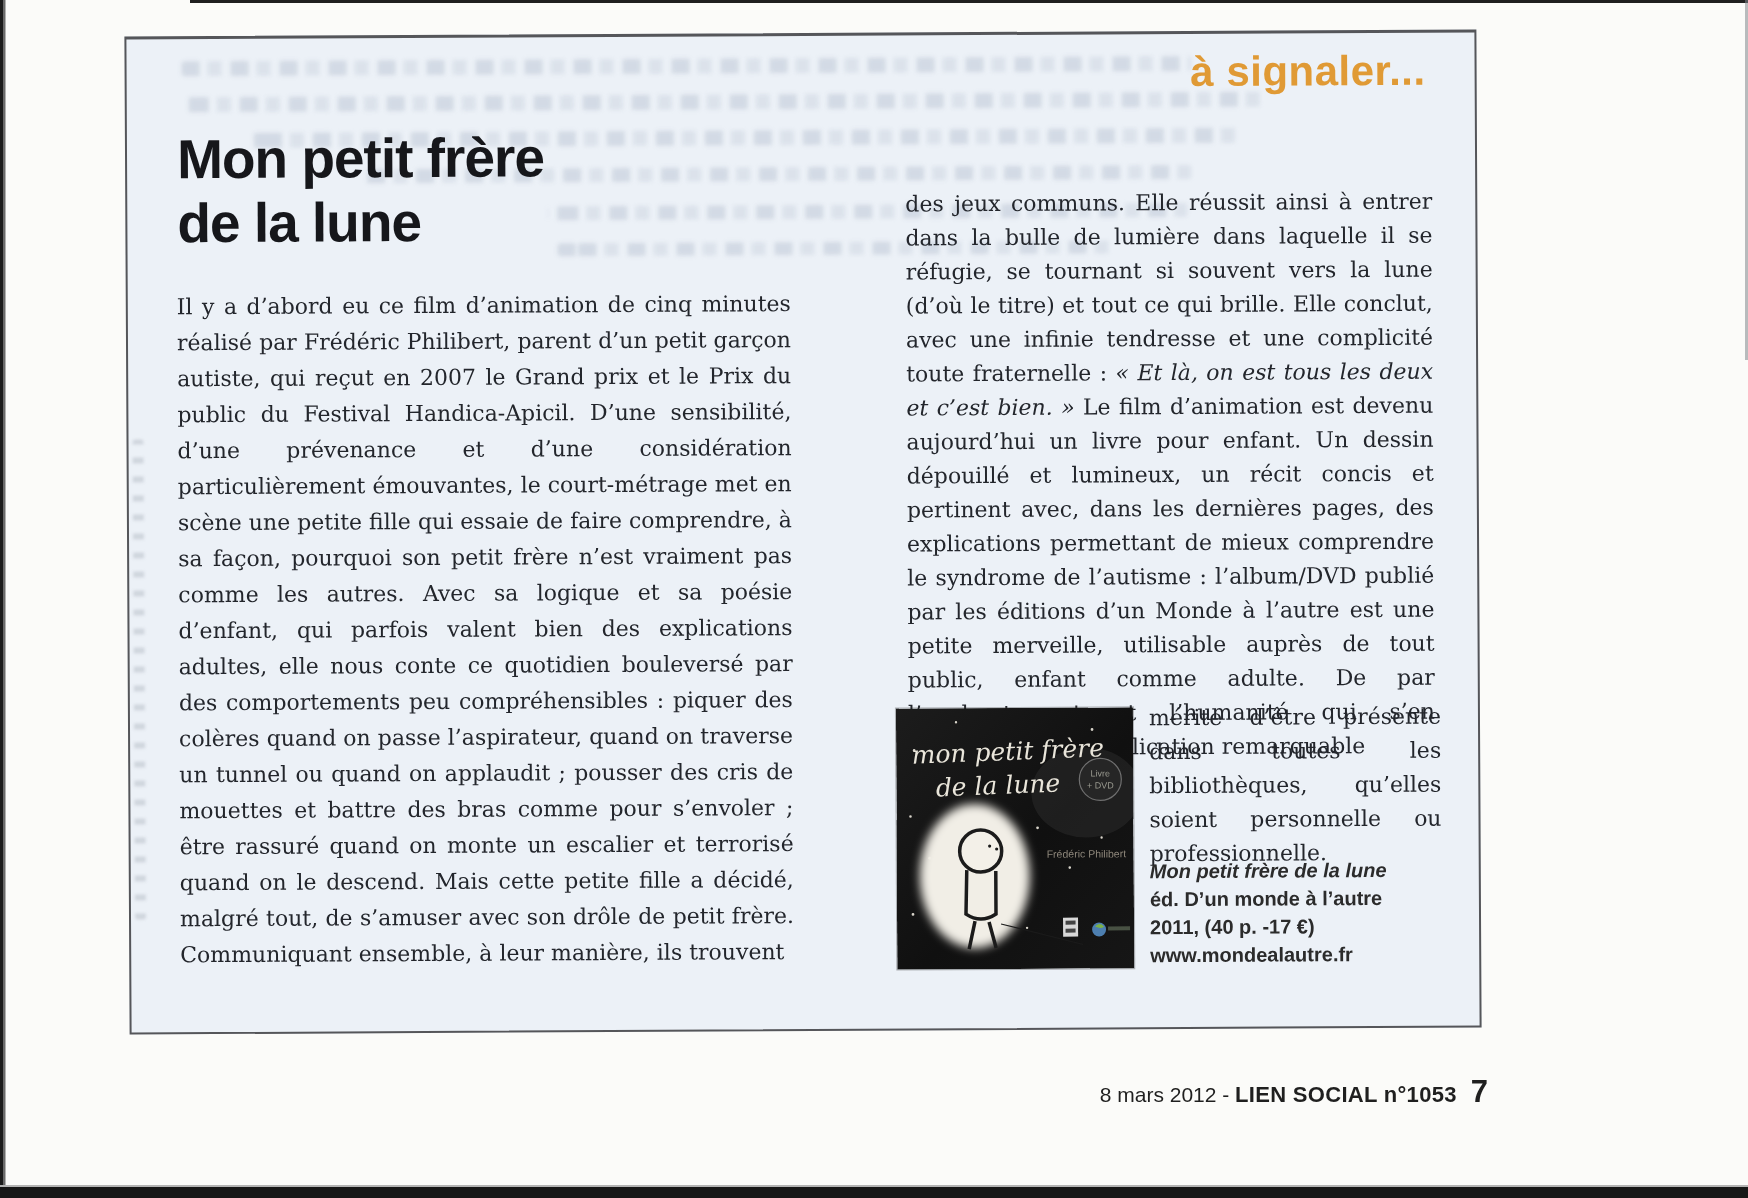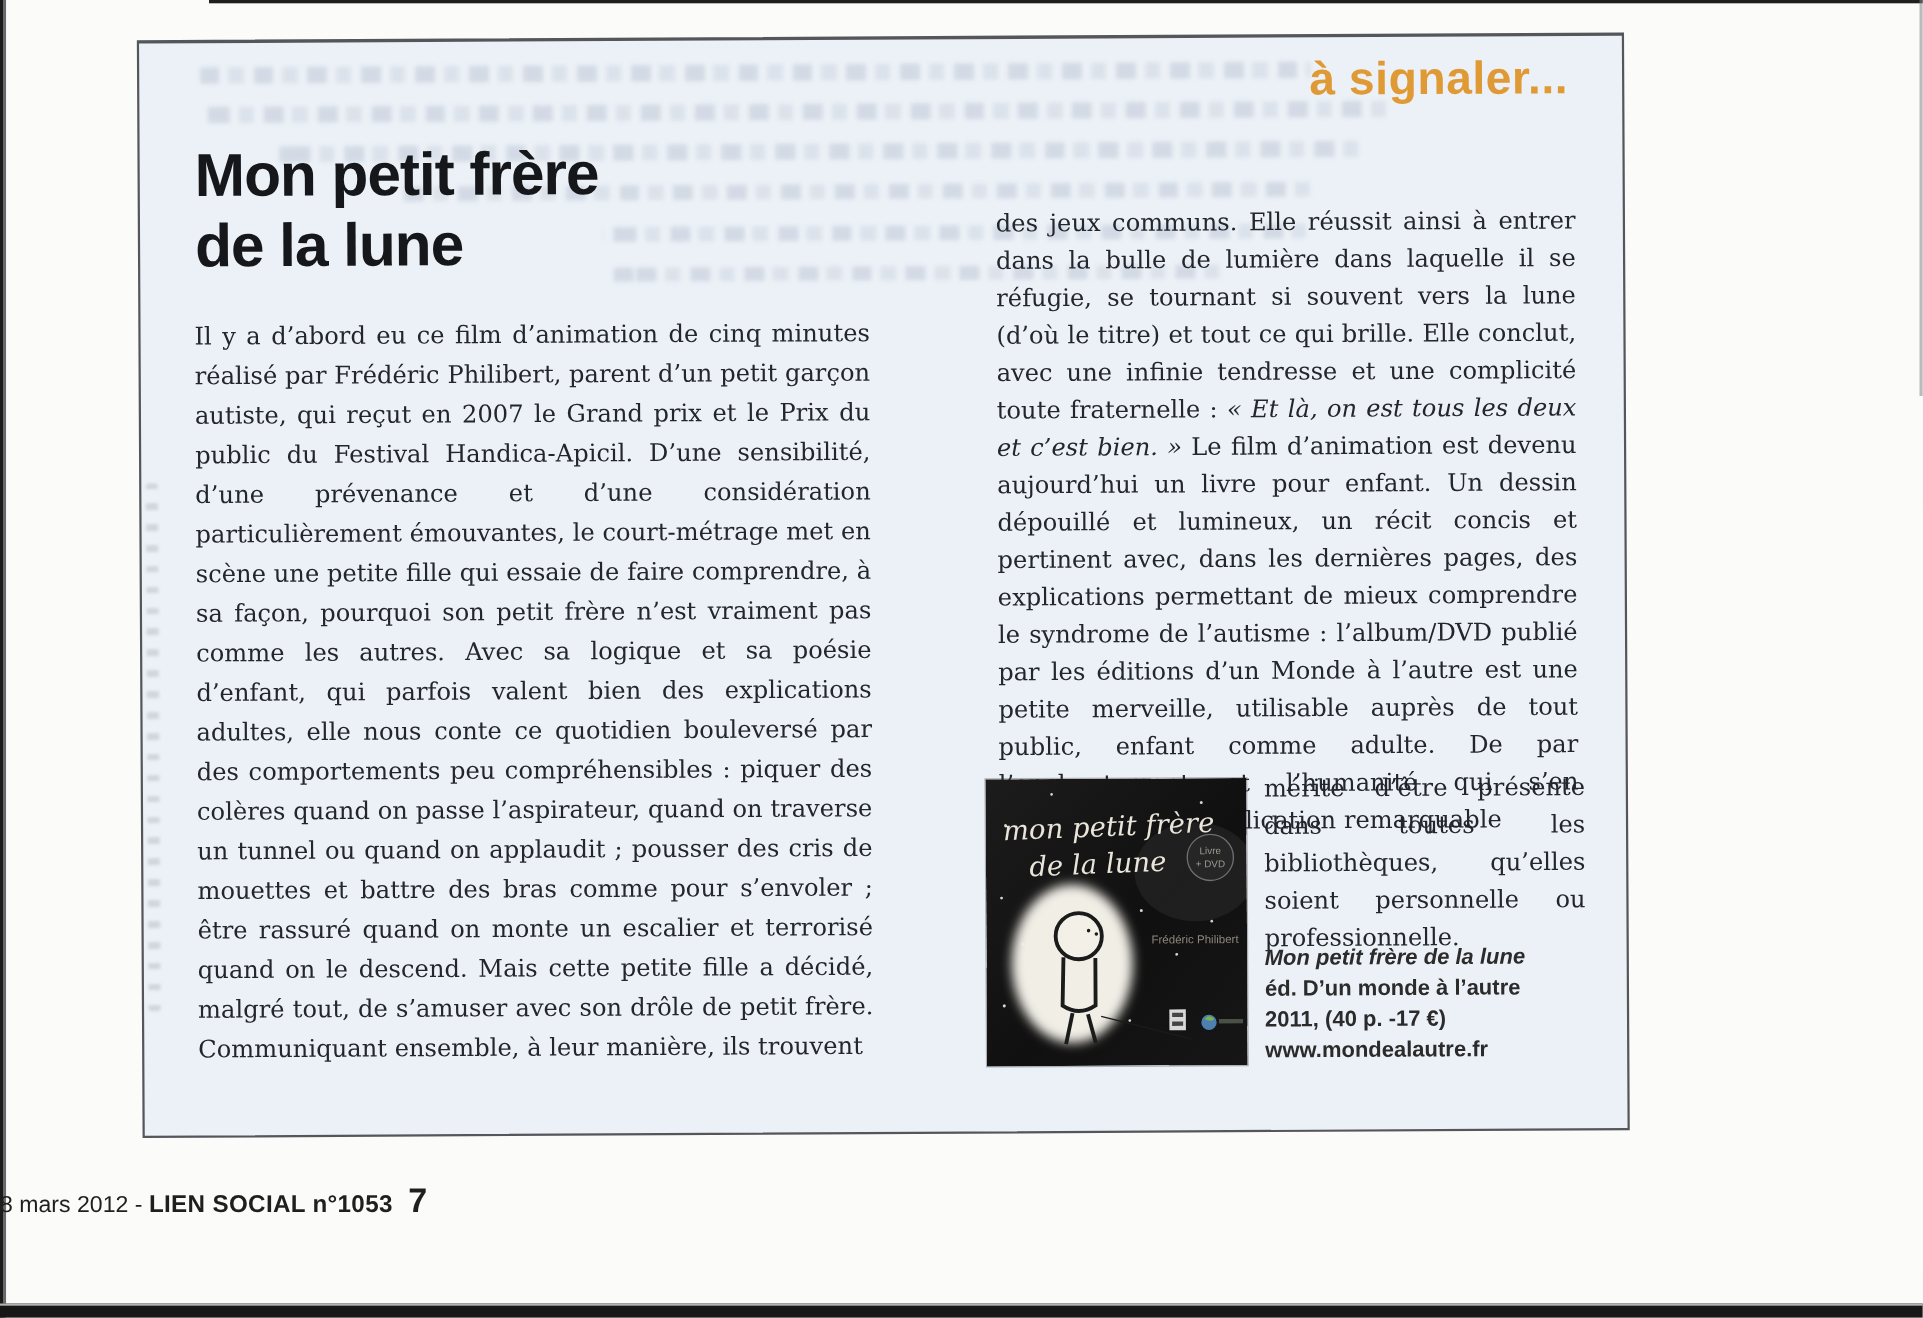--- a/index.html
+++ b/index.html
@@ -91,22 +91,22 @@
 
   
   .reference {
     position:absolute; left:1019px; top:823px; width:310px;
     font-size:20px; line-height:28px; font-weight:600; color:#2b2b2b;
   }
   .reference .ref-title { font-style:italic; }
 
   
   .page-footer {
-    position:absolute; left:0; top:1074px; width:1478px;
-    color:#1f1f1f; white-space:nowrap;
+    position:absolute; left:10px; top:1074px; width:1478px;
+    text-align:right; color:#1f1f1f; white-space:nowrap;
   }
   .page-footer .f-date { font-size:21px; font-weight:500; }
   .page-footer .f-mag  { font-size:22px; font-weight:700; letter-spacing:0.3px; }
   .page-footer .f-page { font-size:31px; font-weight:700; margin-left:14px; }
 </style>
 </head>
 <body>
 
 <div class="scan-edge-left"></div>
 <div class="scan-line-top"></div>

